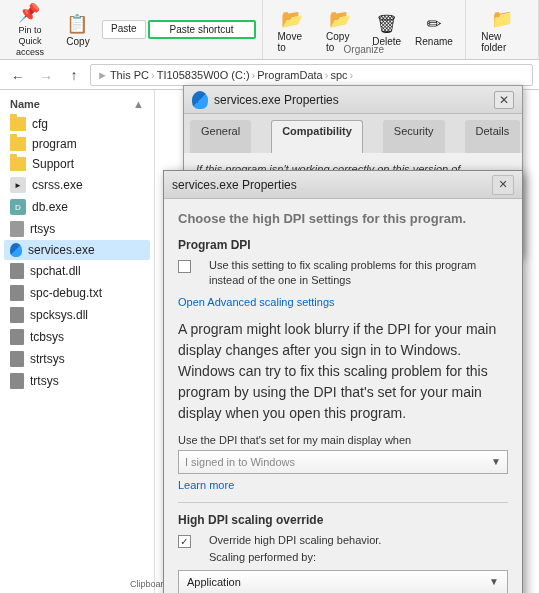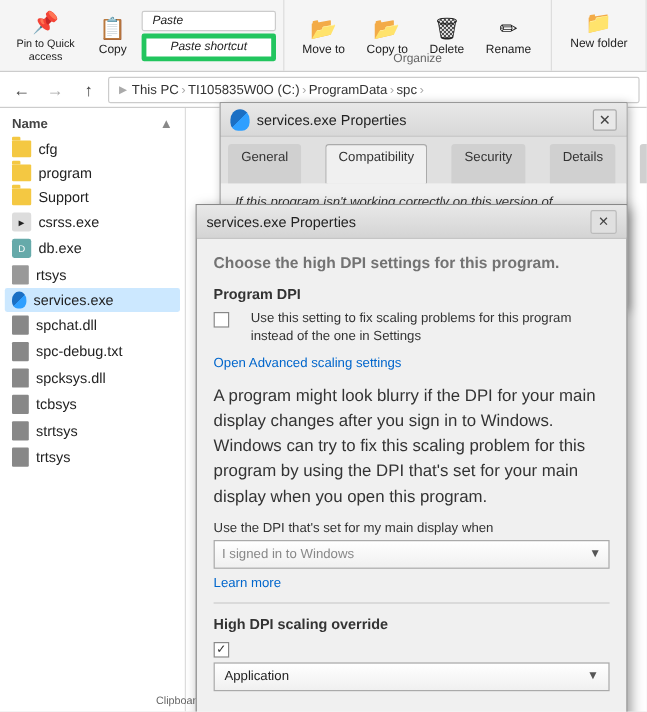--- a/index.html
+++ b/index.html
@@ -41,21 +41,21 @@
     
     .dialog-outer { position: absolute; top: 85px; left: 183px; width: 340px; background: #f0f0f0; border: 1px solid #999; box-shadow: 2px 2px 8px rgba(0,0,0,0.3); pointer-events: all; }
     .dialog-titlebar { background: linear-gradient(to bottom, #e8e8e8, #d8d8d8); height: 28px; display: flex; align-items: center; padding: 0 8px; border-bottom: 1px solid #bbb; gap: 6px; }
     .dialog-title-icon { width: 16px; height: 18px; background: linear-gradient(135deg, #1a6fc4 50%, #2e9fff 50%); border-radius: 50% 50% 40% 40%; flex-shrink: 0; }
     .dialog-title-text { flex: 1; font-size: 12px; color: #222; }
     .dialog-close { width: 20px; height: 18px; background: #e8e8e8; border: 1px solid #aaa; border-radius: 2px; cursor: pointer; display: flex; align-items: center; justify-content: center; font-size: 12px; color: #444; }
 
     
     .tabs { display: flex; padding: 6px 6px 0; gap: 20px; background: #e0e0e0; }
     .tab { padding: 4px 10px; font-size: 11px; cursor: pointer; border: 1px solid transparent; border-bottom: none; border-radius: 3px 3px 0 0; color: #333; background: #d0d0d0; }
-    .tab.active { background: #f0f0f0; border-color: #aaa; border-bottom-color: #f0f0f0; font-weight: 400; z-index: 1; }
+    .tab.active { background: #f0f0f0; border-color: #aaa; border-bottom-color: #f0f0f0; font-weight: 700; z-index: 1; }
     .tab-content { padding: 10px 12px; background: #f0f0f0; }
 
     .compat-note { font-size: 11px; color: #333; margin-bottom: 10px; font-style: italic; }
 
     
     .dialog-inner { position: absolute; top: 170px; left: 163px; width: 360px; background: #f0f0f0; border: 1px solid #888; box-shadow: 3px 3px 10px rgba(0,0,0,0.4); pointer-events: all; z-index: 10; }
     .dialog-inner-titlebar { background: linear-gradient(to bottom, #e8e8e8, #d4d4d4); height: 28px; display: flex; align-items: center; padding: 0 8px; border-bottom: 1px solid #bbb; }
     .dialog-inner-title { flex: 1; font-size: 12px; color: #222; font-weight: 500; }
     .dialog-inner-close { width: 22px; height: 20px; background: #e0e0e0; border: 1px solid #bbb; border-radius: 2px; cursor: pointer; display: flex; align-items: center; justify-content: center; font-size: 11px; color: #444; }
 
@@ -96,25 +96,25 @@
 <div class="ribbon">
   <div class="ribbon-group" style="flex-direction:row; align-items:center; gap:4px; border-right:1px solid #ddd; padding: 4px 6px;">
     <div class="ribbon-btn" style="flex-direction:column; min-width:48px;">
       <div class="icon">📌</div>
       <span style="font-size:9px; text-align:center; line-height:1.2; max-width:50px;">Pin to Quick access</span>
     </div>
     <div class="ribbon-btn">
       <div class="icon">📋</div>
       <span class="ribbon-label">Copy</span>
     </div>
-    <div style="display:flex; flex-direction:column; gap:2px;font-style:italic;">
+    <div style="display:flex; flex-direction:row; gap:2px;">
       <div class="ribbon-small-btn" style="border:1px solid #ccc; padding:2px 8px; background:#fff;">
         <span>Paste</span>
       </div>
-      <div class="ribbon-small-btn" style="border:4px solid #22c55e; padding:2px 20px; background:#fff;">
+      <div class="ribbon-small-btn" style="border:2px solid #22c55e; padding:2px 20px; background:#fff;">
         <span>Paste shortcut</span>
       </div>
     </div>
     <div class="ribbon-group-label" style="position:absolute; bottom:4px; font-size:9px; left:130px;">Clipboard</div>
   </div>
 
   <div class="ribbon-group" style="flex-direction:row; align-items:center; gap:4px; flex:1; position:relative;">
     <div class="ribbon-btn">
       <div class="icon">📂</div>
       <span class="ribbon-label">Move to</span>
@@ -288,20 +288,24 @@
     </div>
 
     <a class="link" href="#">Learn more</a>
 
     <div class="section-divider"></div>
 
     <div class="override-section">
       <p class="section-title">High DPI scaling override</p>
       <div class="checkbox-row" style="margin-bottom:2px;">
         <div class="checkbox-box checked"></div>
+        <div>
+          <div class="checkbox-label">Override high DPI scaling behavior.</div>
+          <div class="checkbox-label" style="margin-top:2px;">Scaling performed by:</div>
+        </div>
       </div>
       <div class="dropdown2" style="margin-left:0; margin-top:4px; border:1px solid #aaa;">
         <span>Application</span>
         <span style="margin-left:auto; font-size:10px; color:#555;">▼</span>
       </div>
     </div>
   </div>
 
   <div class="btn-row">
     <button class="btn default">OK</button>

